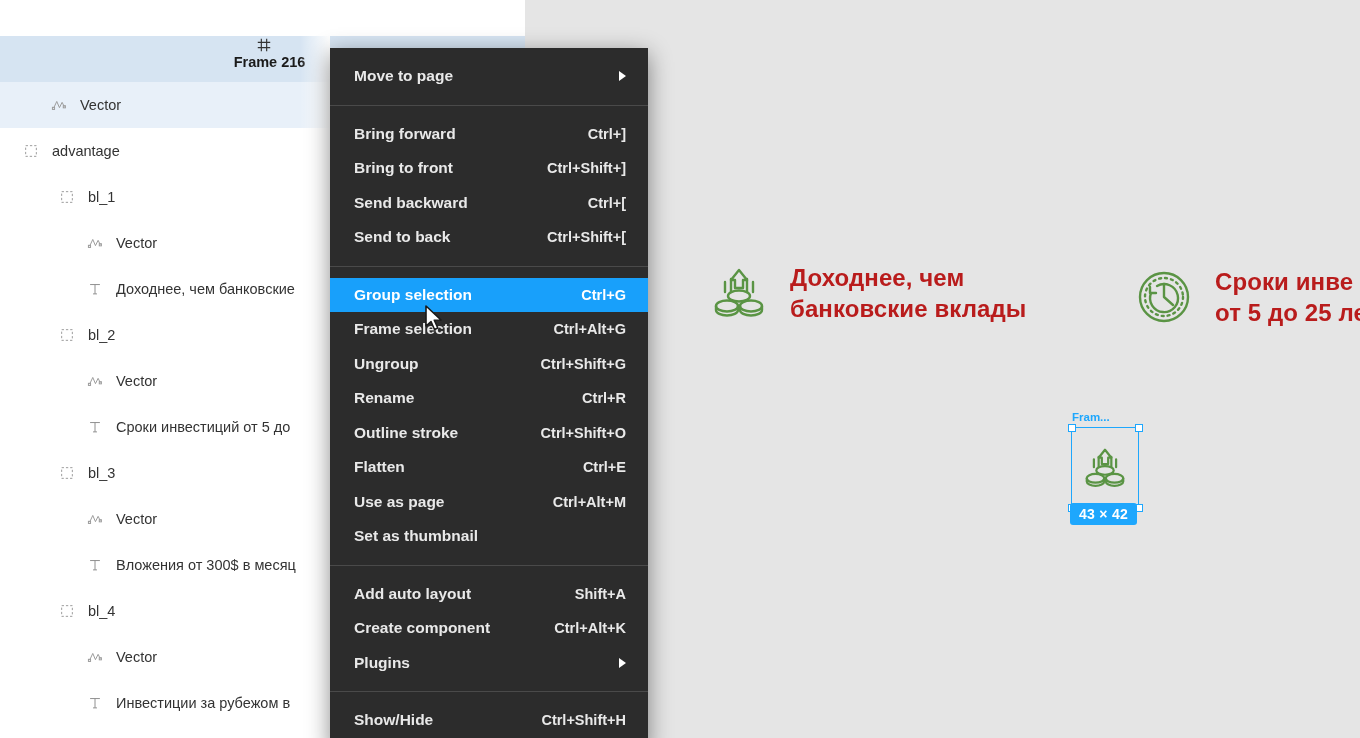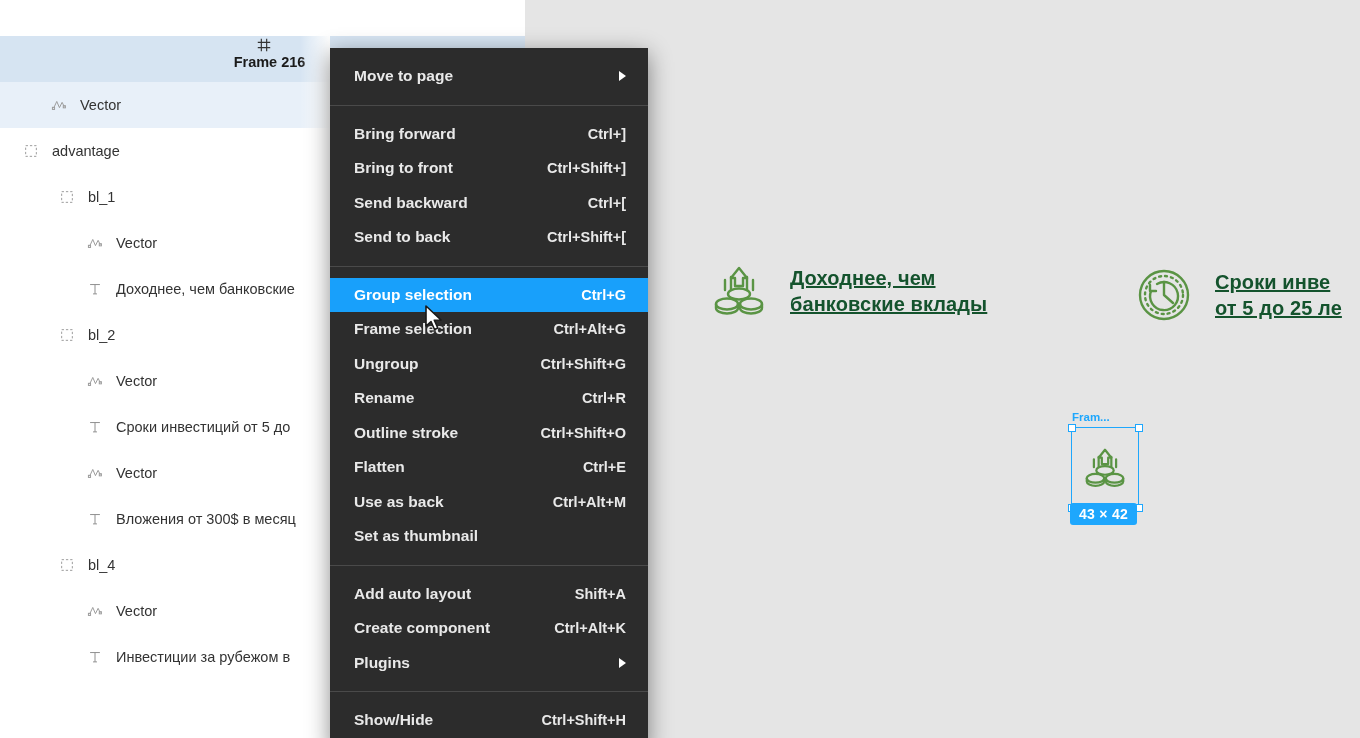--- a/index.html
+++ b/index.html
@@ -19,27 +19,26 @@
   .canvas-card {
     position:absolute;
     display:flex;
     align-items:center;
     gap:22px;
   }
   #card-1 { left:710px; top:262px; }
   #card-2 { left:1135px; top:266px; }
   .card-icon { width:58px; height:58px; flex:0 0 58px; }
   .card-text {
-    font-size:20px;
+    font-size:24px;
     font-weight:bold;
-    color:#14532d;
+    color:#b91c1c;
     line-height:1.30;
     white-space:nowrap;
     letter-spacing:0.1px;
-    text-decoration:underline;
   }
 
   
   #selected-frame {
     position:absolute;
     left:1071px; top:427px;
     width:68px; height:81px;
     border:1.5px solid #1ea7fd;
   }
   #selected-frame .sf-icon {
@@ -316,20 +315,28 @@
         <span class="lr-name">Vector</span>
       </div>
       <div class="layer-row ind-4">
         <span class="lr-icon">
           <svg viewBox="0 0 18 18" width="16" height="16" fill="none" stroke="#8d8d8d" stroke-width="1.1">
             <path d="M3.5 4 H14.5 M9 4 V14.5 M6.8 14.5 H11.2"></path>
           </svg>
         </span>
         <span class="lr-name">Сроки инвестиций от 5 до</span>
       </div>
+      <div class="layer-row ind-3">
+        <span class="lr-icon">
+          <svg viewBox="0 0 18 18" width="16" height="16" fill="none" stroke="#9b9b9b" stroke-width="1.1">
+            <rect x="3" y="3" width="12" height="12" stroke-dasharray="2.6 2.2"></rect>
+          </svg>
+        </span>
+        <span class="lr-name">bl_3</span>
+      </div>
       <div class="layer-row ind-4">
         <span class="lr-icon">
           <svg viewBox="0 0 18 18" width="16" height="16" fill="none" stroke="#9b9b9b" stroke-width="1.1">
             <path d="M3 12.5 L6.5 5 L9.5 12 L12.5 6 L15 11"></path>
             <rect x="1.6" y="11.6" width="2.4" height="2.4"></rect>
             <rect x="13.8" y="9.8" width="2.4" height="2.4"></rect>
           </svg>
         </span>
         <span class="lr-name">Vector</span>
       </div>
@@ -416,21 +423,21 @@
       </div>
       <div class="menu-item">
         <span>Outline stroke</span>
         <span class="mi-shortcut">Ctrl+Shift+O</span>
       </div>
       <div class="menu-item">
         <span>Flatten</span>
         <span class="mi-shortcut">Ctrl+E</span>
       </div>
       <div class="menu-item">
-        <span>Use as back</span>
+        <span>Use as page</span>
         <span class="mi-shortcut">Ctrl+Alt+M</span>
       </div>
       <div class="menu-item">
         <span>Set as thumbnail</span>
       </div>
     </div>
     <div class="menu-sep"></div>
     <div class="menu-section">
       <div class="menu-item">
         <span>Add auto layout</span>

